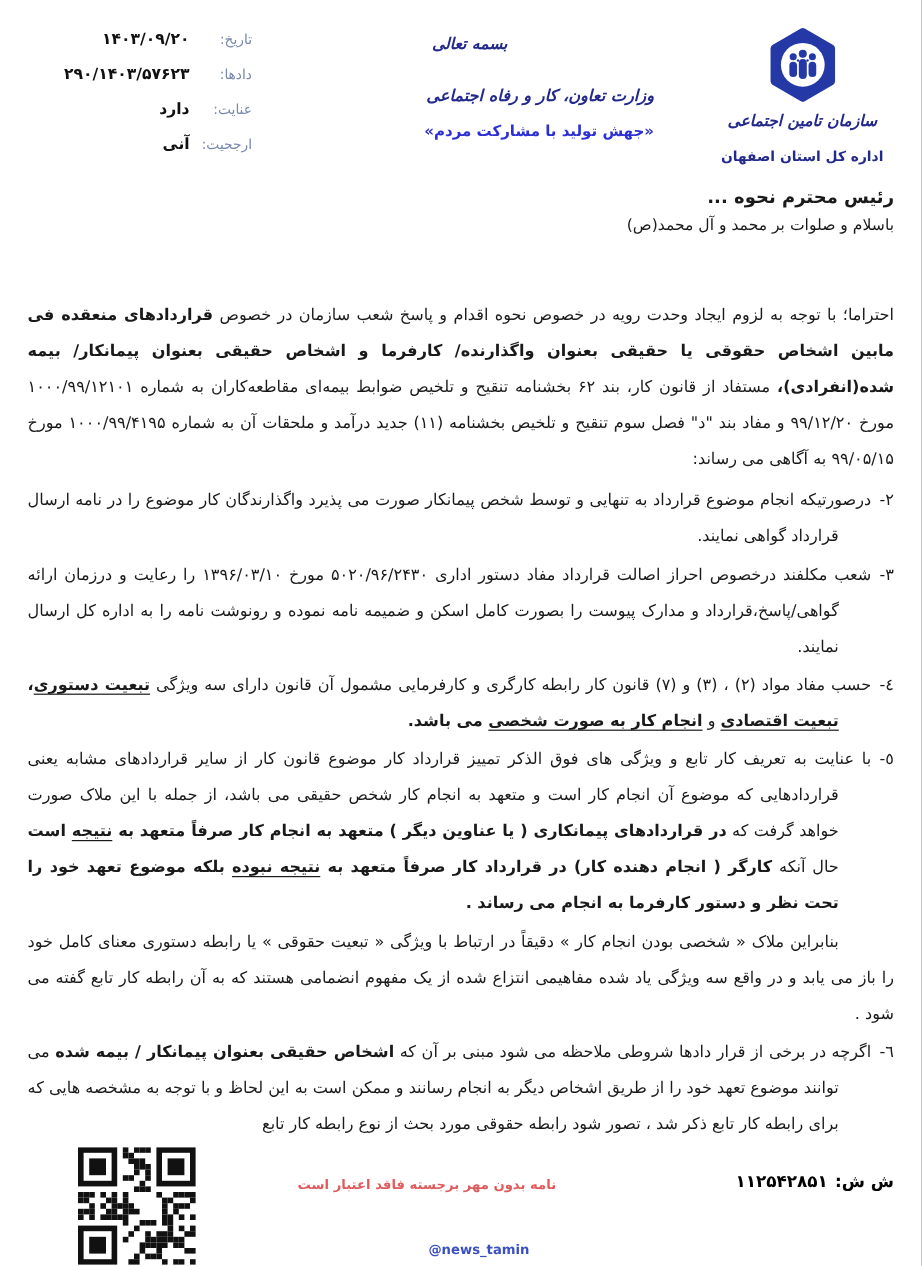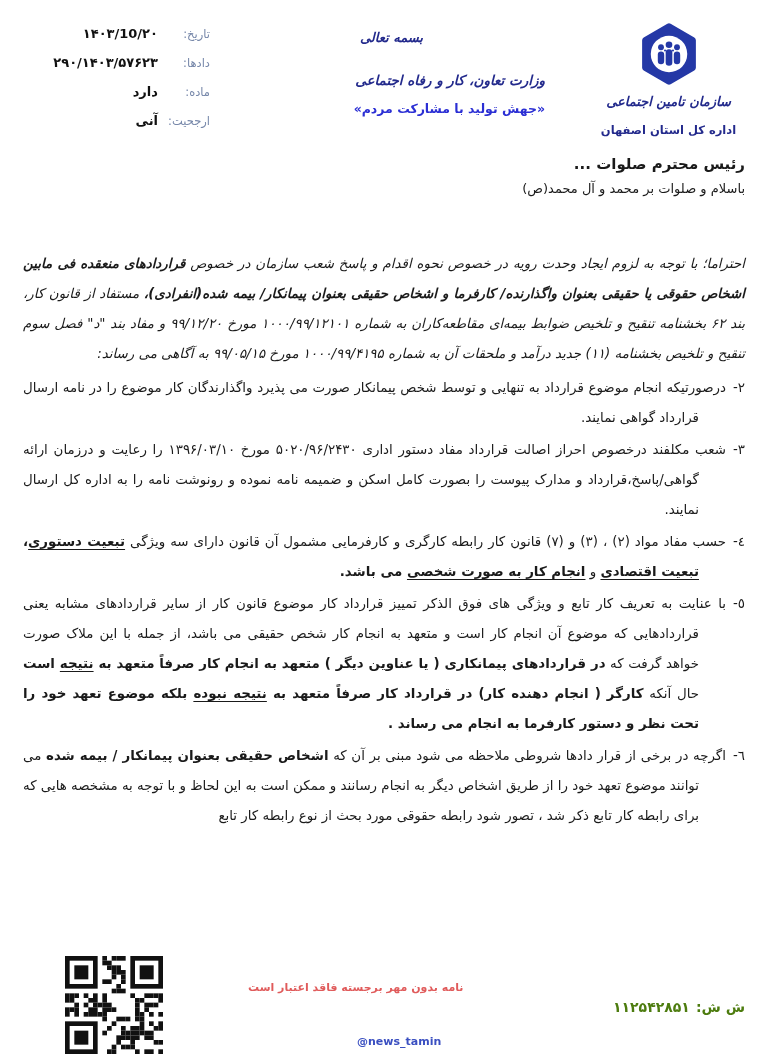--- a/index.html
+++ b/index.html
@@ -26,50 +26,50 @@
   .org-name{font-size:13px;font-style:italic;font-weight:bold;color:var(--navy);margin-top:4px;white-space:nowrap;}
   .office{font-size:11.5px;font-weight:bold;color:var(--navy);margin-top:14px;white-space:nowrap;}
   
   .recipient{position:absolute;top:155px;right:23px;left:23px;}
   .to{font-size:15px;font-weight:bold;margin-bottom:8px;}
   .subject-line{font-size:14px;font-weight:bold;margin-bottom:8px;}
   .subject-line .lbl{margin-left:8px;}
   .salutation{font-size:13px;}
   
   .letter-body{position:absolute;top:249px;right:23px;left:23px;font-size:13.4px;line-height:30px;text-align:justify;}
-  .intro{margin:0 0 4px 0;font-style:italic;}
+  .intro{margin:0 0 4px 0;}
   .item{padding-right:46px;text-indent:-46px;margin:2px 0;}
   .item .num{margin-left:7px;}
   .note{text-indent:46px;margin:2px 0;}
   .b{font-weight:bold;}
   .u{text-decoration:underline;text-underline-offset:3px;}
   
   .qr{position:absolute;left:64px;top:956px;width:100px;height:98px;}
   .stamp-notice{position:absolute;top:981px;left:248px;font-size:11px;font-weight:bold;color:var(--red);white-space:nowrap;}
-  .serial{position:absolute;top:977px;right:23px;font-size:14px;font-weight:bold;color:#4d7c0f;margin-top:22px;}
+  .serial{position:absolute;top:977px;right:23px;font-size:14px;font-weight:bold;color:#000000;}
   .serial .lbl{margin-left:6px;}
   .address{position:absolute;top:1014px;right:23px;left:168px;font-size:11px;font-weight:bold;color:var(--fblue);text-align:right;white-space:nowrap;}
   .social{position:absolute;top:1035px;left:357px;font-size:11px;font-weight:bold;color:var(--fblue);direction:ltr;}
 </style>
 </head>
 <body>
 
 <div class="page">
 
   <div class="meta">
     <div class="meta-row">
       <span class="meta-label">تاریخ:</span>
-      <span class="meta-value">۱۴۰۳/10/۲۰</span>
+      <span class="meta-value">۱۴۰۳/۰۹/۲۰</span>
     </div>
     <div class="meta-row">
       <span class="meta-label">دادها:</span>
       <span class="meta-value">۲۹۰/۱۴۰۳/۵۷۶۲۳</span>
     </div>
     <div class="meta-row">
-      <span class="meta-label">ماده:</span>
+      <span class="meta-label">عنایت:</span>
       <span class="meta-value">دارد</span>
     </div>
     <div class="meta-row">
       <span class="meta-label">ارجحیت:</span>
       <span class="meta-value">آنی</span>
     </div>
   </div>
 
   <div class="center-head">
     <div class="besmele">بسمه تعالی</div>
@@ -92,39 +92,40 @@
           <rect x="44.8" y="42.5" width="10.4" height="26" rx="5.2"></rect>
           <rect x="57.5" y="46" width="10" height="20" rx="5"></rect>
         </g>
       </svg>
     </span>
     <div class="org-name">سازمان تامین اجتماعی</div>
     <div class="office">اداره کل استان اصفهان</div>
   </div>
 
   <div class="recipient">
-    <div class="to">رئیس محترم صلوات ...</div>
+    <div class="to">رئیس محترم نحوه ...</div>
     <div class="salutation">باسلام و صلوات بر محمد و آل محمد(ص)</div>
   </div>
 
   <div class="letter-body">
     <p class="intro"><span>احتراما؛ با توجه به لزوم ایجاد وحدت رویه در خصوص نحوه اقدام و پاسخ شعب سازمان در خصوص </span><span class="b">قراردادهای منعقده فی مابین اشخاص حقوقی یا حقیقی بعنوان واگذارنده/ کارفرما و اشخاص حقیقی بعنوان پیمانکار/ بیمه شده(انفرادی)،</span><span> مستفاد از قانون کار، بند ۶۲ بخشنامه تنقیح و تلخیص ضوابط بیمه‌ای مقاطعه‌کاران به شماره ۱۰۰۰/۹۹/۱۲۱۰۱ مورخ ۹۹/۱۲/۲۰ و مفاد بند "د" فصل سوم تنقیح و تلخیص  بخشنامه (۱۱) جدید درآمد و ملحقات آن به شماره ۱۰۰۰/۹۹/۴۱۹۵ مورخ ۹۹/۰۵/۱۵ به آگاهی می رساند:</span></p>
 
     <div class="item">
       <span class="num">۲-</span><span><span>درصورتیکه انجام موضوع قرارداد به تنهایی و توسط شخص پیمانکار صورت می پذیرد واگذارندگان کار موضوع را در نامه ارسال قرارداد گواهی نمایند.</span></span>
     </div>
     <div class="item">
       <span class="num">۳-</span><span><span>شعب مکلفند درخصوص احراز اصالت قرارداد مفاد دستور اداری ۵۰۲۰/۹۶/۲۴۳۰ مورخ ۱۳۹۶/۰۳/۱۰ را رعایت و درزمان ارائه گواهی/پاسخ،قرارداد و مدارک پیوست را بصورت کامل اسکن و ضمیمه نامه نموده و رونوشت نامه را به اداره کل ارسال نمایند.</span></span>
     </div>
     <div class="item">
       <span class="num">٤-</span><span><span>حسب مفاد مواد (۲) ، (۳) و (۷) قانون کار رابطه کارگری و کارفرمایی مشمول آن قانون دارای سه ویژگی </span><span class="b u">تبعیت دستوری</span><span class="b">، </span><span class="b u">تبعیت اقتصادی</span><span> و </span><span class="b u">انجام کار به صورت شخصی</span><span class="b"> می باشد.</span></span>
     </div>
     <div class="item">
       <span class="num">٥-</span><span><span>با عنایت به تعریف کار تابع و ویژگی های فوق الذکر تمییز قرارداد کار موضوع قانون کار از سایر قراردادهای مشابه یعنی قراردادهایی که موضوع آن انجام کار است و متعهد به انجام کار شخص حقیقی می باشد، از جمله با این ملاک صورت خواهد گرفت که </span><span class="b">در قراردادهای پیمانکاری ( یا عناوین دیگر ) متعهد به انجام کار صرفاً متعهد به </span><span class="b u">نتیجه</span><span class="b"> است</span><span> حال آنکه </span><span class="b">کارگر ( انجام دهنده کار) در قرارداد کار صرفاً متعهد به </span><span class="b u">نتیجه نبوده</span><span class="b"> بلکه موضوع تعهد خود را تحت نظر و دستور کارفرما به انجام می رساند .</span></span>
     </div>
+    <p class="note"><span>بنابراین ملاک « شخصی بودن انجام کار » دقیقاً در ارتباط با ویژگی « تبعیت حقوقی » یا رابطه دستوری معنای کامل خود را باز می یابد و در واقع سه ویژگی یاد شده مفاهیمی انتزاع شده از یک مفهوم انضمامی هستند که به آن رابطه کار تابع گفته می شود .</span></p>
     <div class="item">
       <span class="num">٦-</span><span><span>اگرچه در برخی از قرار دادها شروطی ملاحظه می شود مبنی بر آن که </span><span class="b">اشخاص حقیقی بعنوان پیمانکار / بیمه شده</span><span> می توانند موضوع تعهد خود را از طریق اشخاص دیگر به انجام رسانند و ممکن است به این لحاظ و با توجه به مشخصه هایی که برای رابطه کار تابع ذکر شد ، تصور شود رابطه حقوقی مورد بحث از نوع رابطه کار تابع</span></span>
     </div>
   </div>
 
   <div class="qr" id="qr"><svg viewBox="0 0 96.6 96.6" width="100" height="98">
         <rect x="36.8" y="0" width="4.6" height="4.6" fill="#111"></rect>
         <rect x="46" y="0" width="4.6" height="4.6" fill="#111"></rect>
         <rect x="50.599999999999994" y="0" width="4.6" height="4.6" fill="#111"></rect>
         <rect x="55.199999999999996" y="0" width="4.6" height="4.6" fill="#111"></rect>

